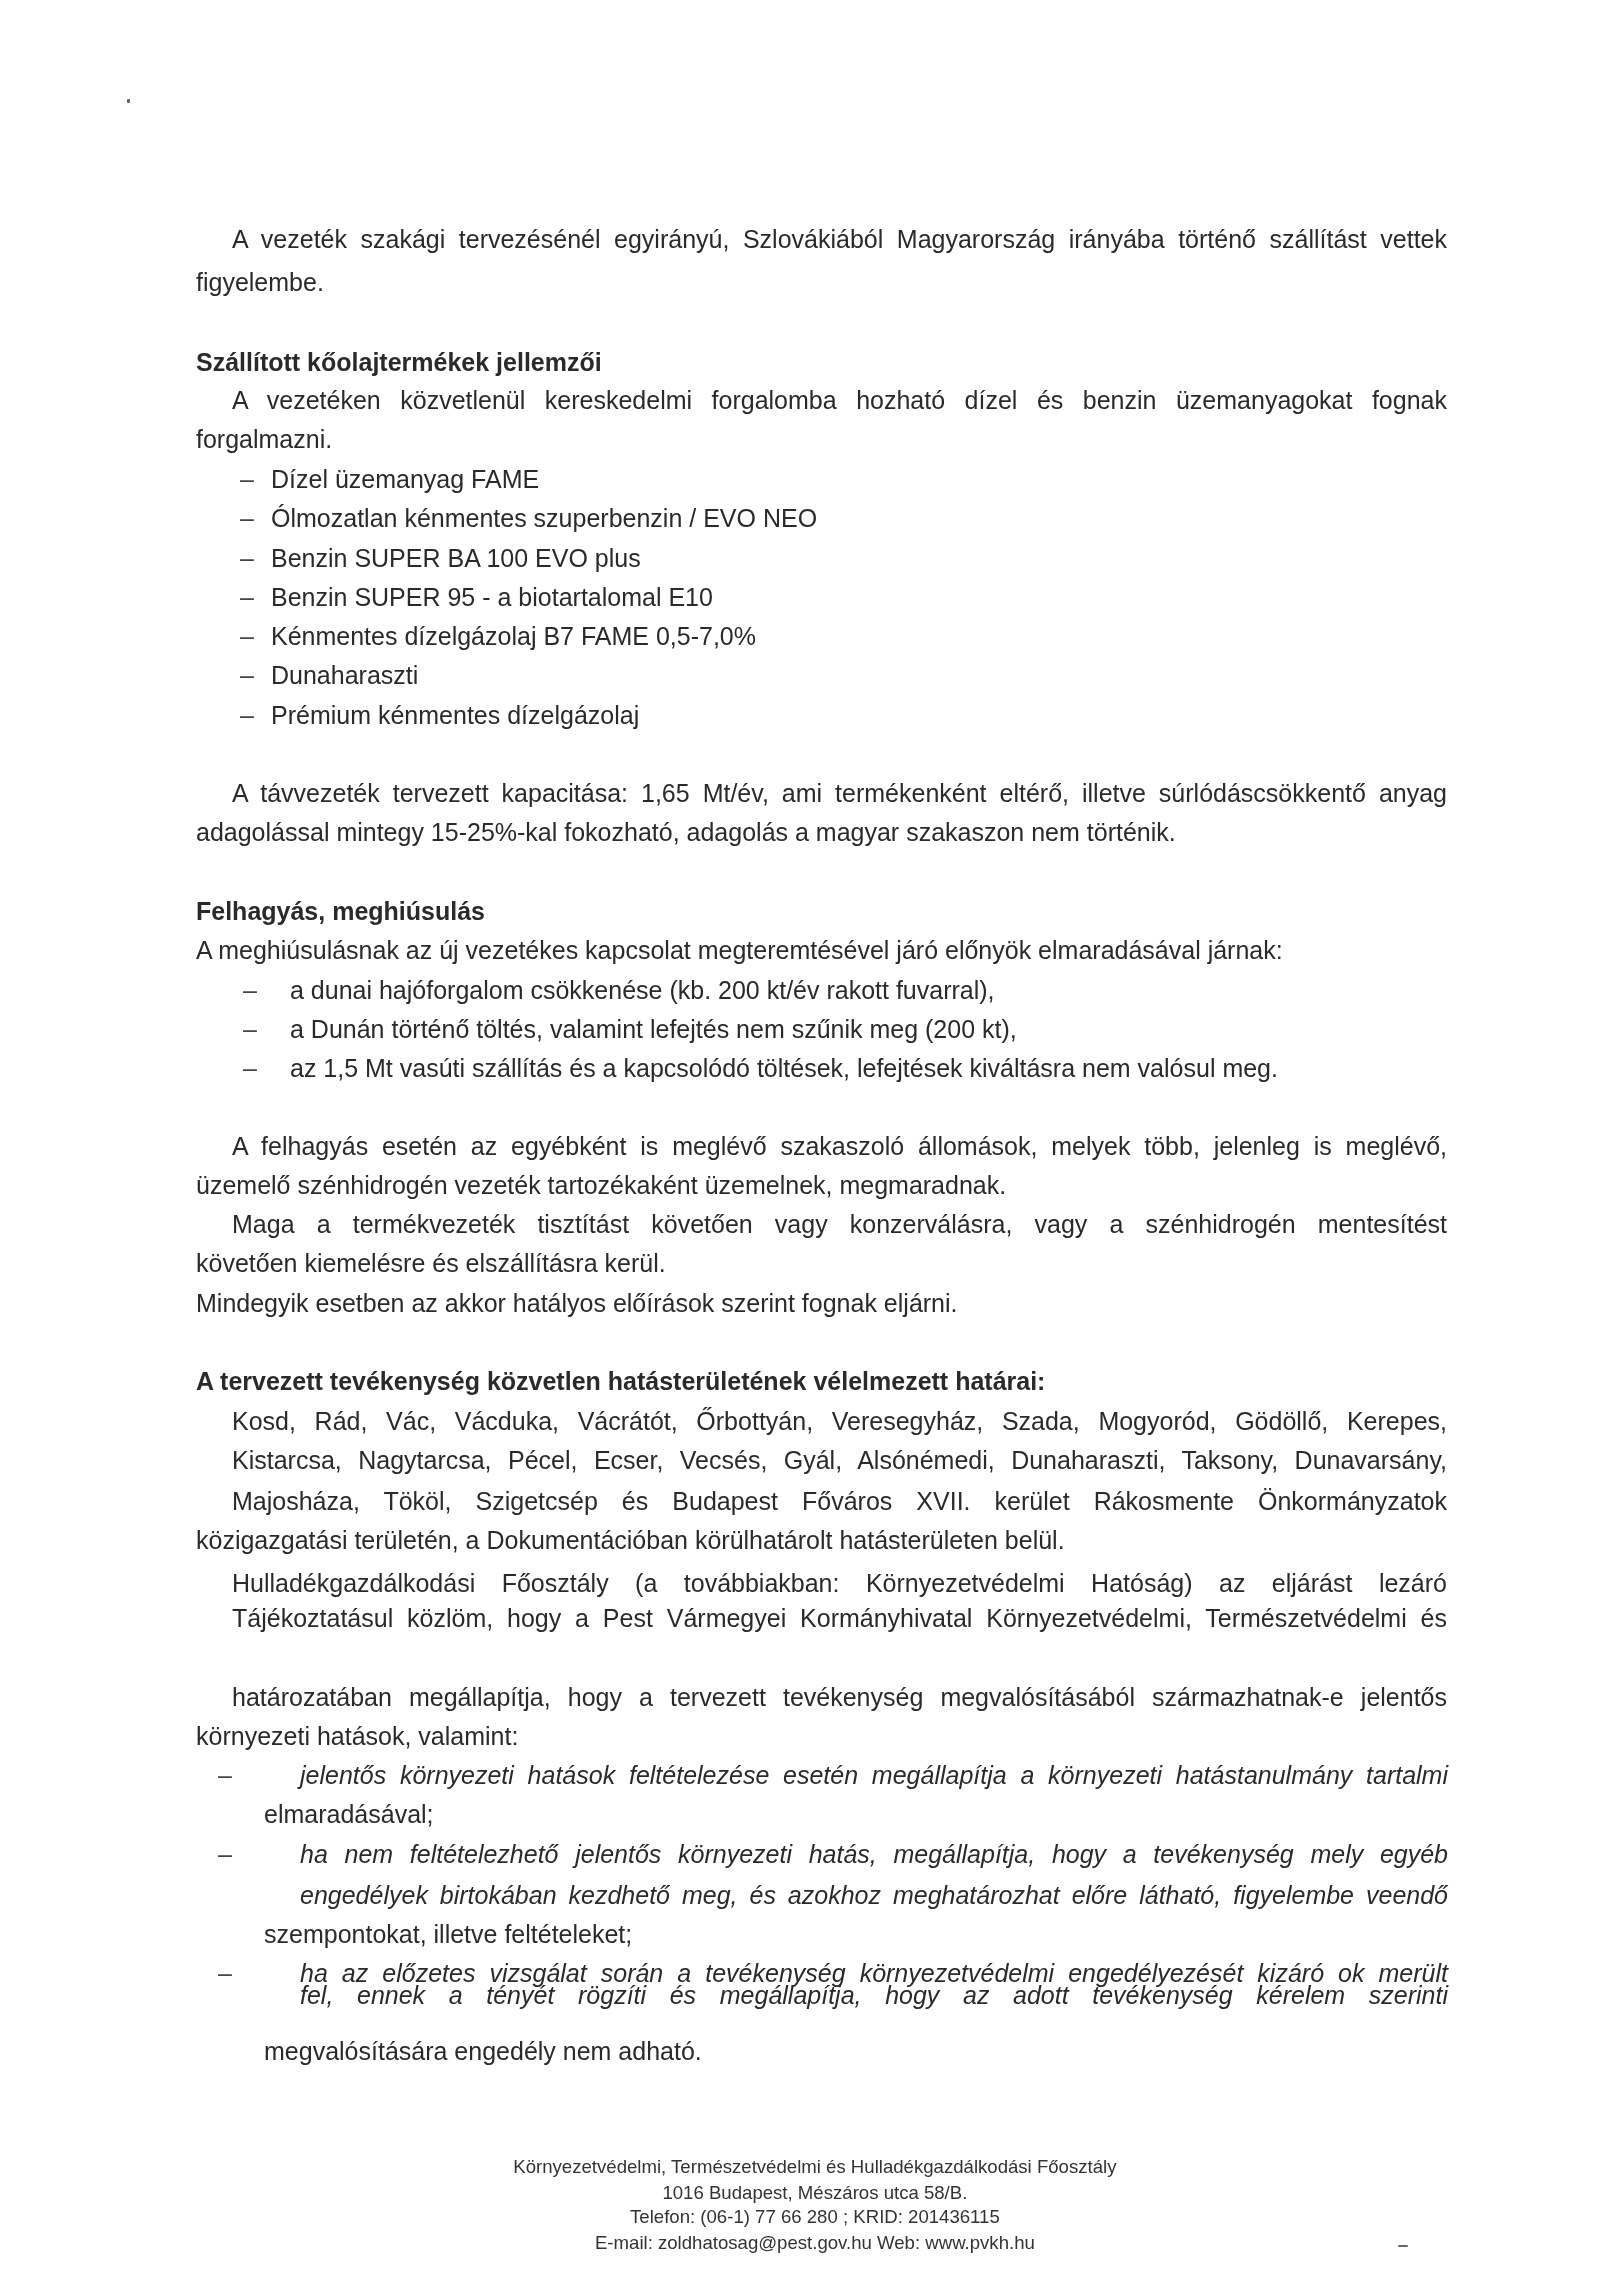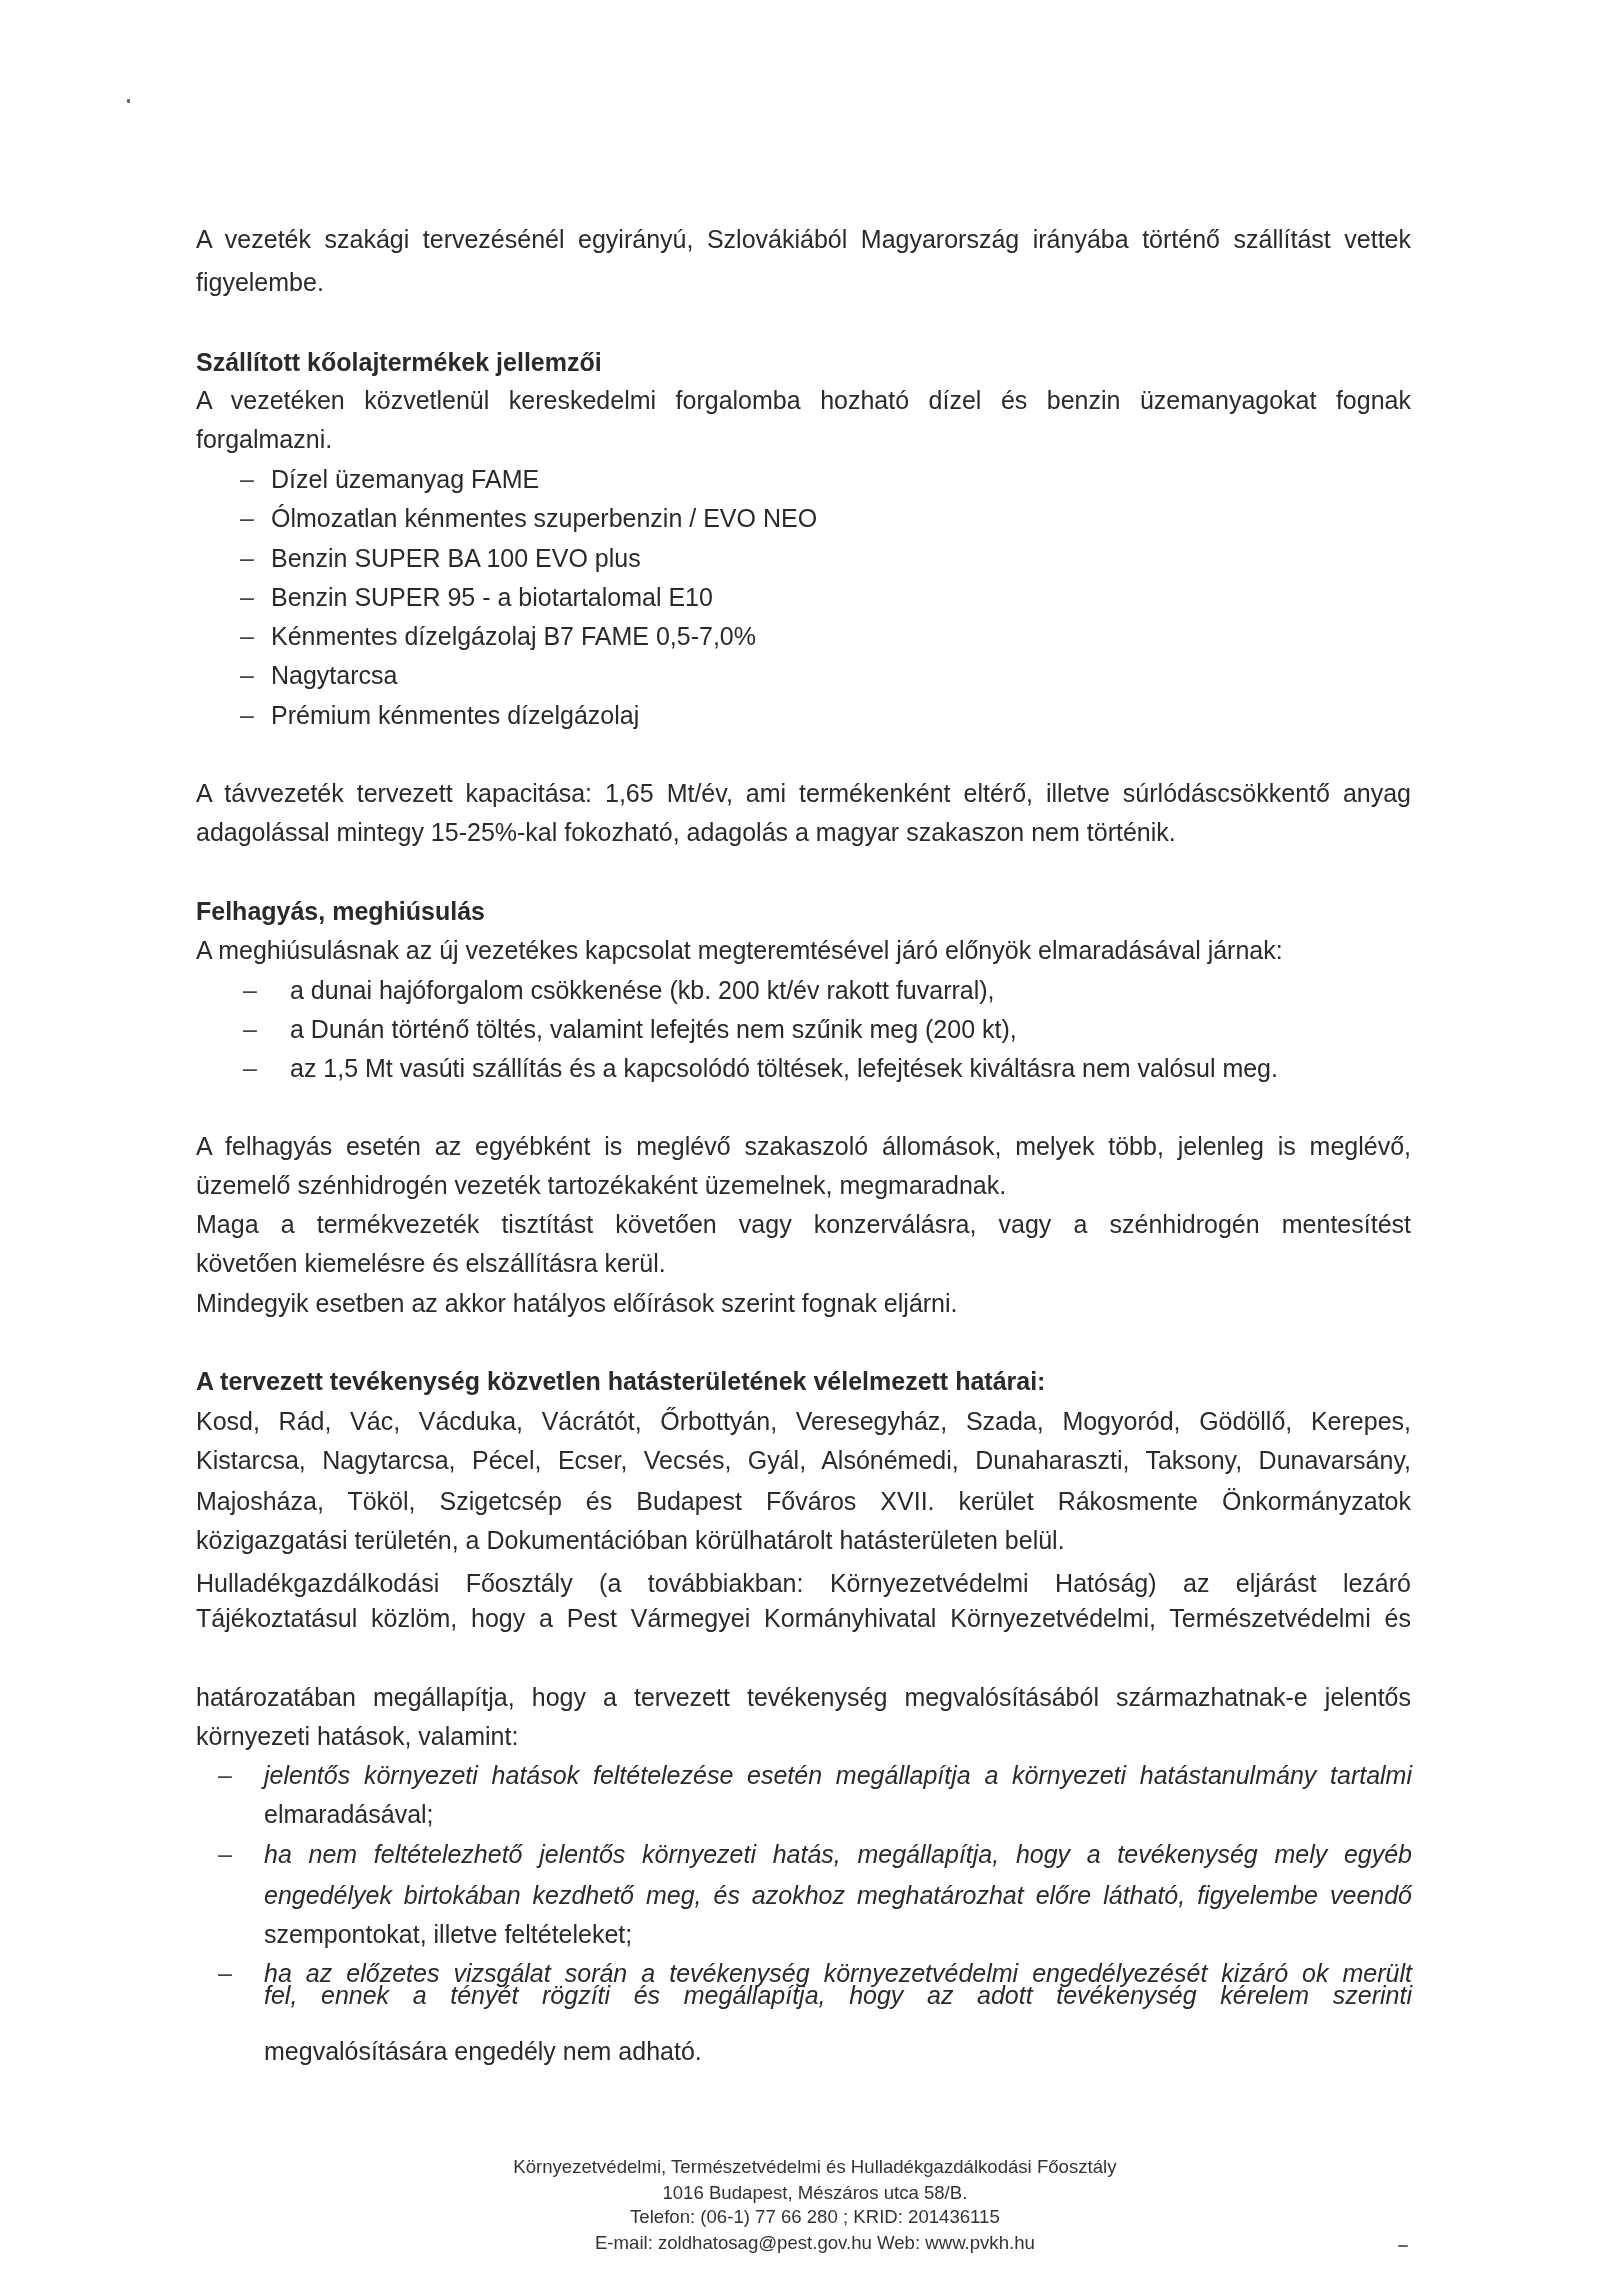--- a/index.html
+++ b/index.html
@@ -6,21 +6,21 @@
   body {
     width: 1620px; height: 2292px; position: relative; overflow: hidden;
     background: #ffffff; color: #2a2a2a;
     font-family: "Liberation Sans", sans-serif;
   }
   .line {
     position: absolute; left: 196px; width: 1215px;
     font-size: 25px; line-height: 29px; white-space: nowrap;
     transform: translateY(-14.7px);
   }
-  .just { text-align: justify; text-align-last: justify; white-space: normal; }
+  .just { text-align: justify; text-align-last: justify; white-space: normal; margin-left: 36px; }
   .bold { font-weight: bold; }
   .uline { text-underline-offset: 4.9px; text-decoration-thickness: 2px; }
   .dash { position: absolute; font-size: 25px; line-height: 29px; transform: translateY(-14.7px); color: #444; }
   .li { position: absolute; font-size: 25px; line-height: 29px; white-space: nowrap; transform: translateY(-14.7px); text-align: center; }
   .li.just { white-space: normal; font-style: italic; }
   .footer {
     position: absolute; left: 0; width: 1620px; text-align: center;
     font-size: 18.6px; line-height: 21.6px; transform: translateY(-10.8px);
     padding-left: 9.8px; box-sizing: border-box; color: #333;
   }
@@ -43,21 +43,21 @@
     <span class="li" style="left:271px;top:480px">Dízel üzemanyag FAME</span>
     <span class="dash" style="left:240px;top:519px">–</span>
     <span class="li" style="left:271px;top:519px">Ólmozatlan kénmentes szuperbenzin / EVO NEO</span>
     <span class="dash" style="left:240px;top:559px">–</span>
     <span class="li" style="left:271px;top:559px">Benzin SUPER BA 100 EVO plus</span>
     <span class="dash" style="left:240px;top:598px">–</span>
     <span class="li" style="left:271px;top:598px">Benzin SUPER 95 - a biotartalomal E10</span>
     <span class="dash" style="left:240px;top:637px">–</span>
     <span class="li" style="left:271px;top:637px">Kénmentes dízelgázolaj B7 FAME 0,5-7,0%</span>
     <span class="dash" style="left:240px;top:676px">–</span>
-    <span class="li" style="left:271px;top:676px">Nagytarcsa</span>
+    <span class="li" style="left:271px;top:676px">Dunaharaszti</span>
     <span class="dash" style="left:240px;top:716px">–</span>
     <span class="li" style="left:271px;top:716px">Prémium kénmentes dízelgázolaj</span>
   </div>
 
   <div class="line just" style="top:794px">A távvezeték tervezett kapacitása: 1,65 Mt/év, ami termékenként eltérő, illetve súrlódáscsökkentő anyag</div>
   <div class="line" style="top:833px">adagolással mintegy 15-25%-kal fokozható, adagolás a magyar szakaszon nem történik.</div>
 
   <div class="line bold" style="top:912px">Felhagyás, meghiúsulás</div>
   <div class="line" style="top:951px">A meghiúsulásnak az új vezetékes kapcsolat megteremtésével járó előnyök elmaradásával járnak:</div>
 

